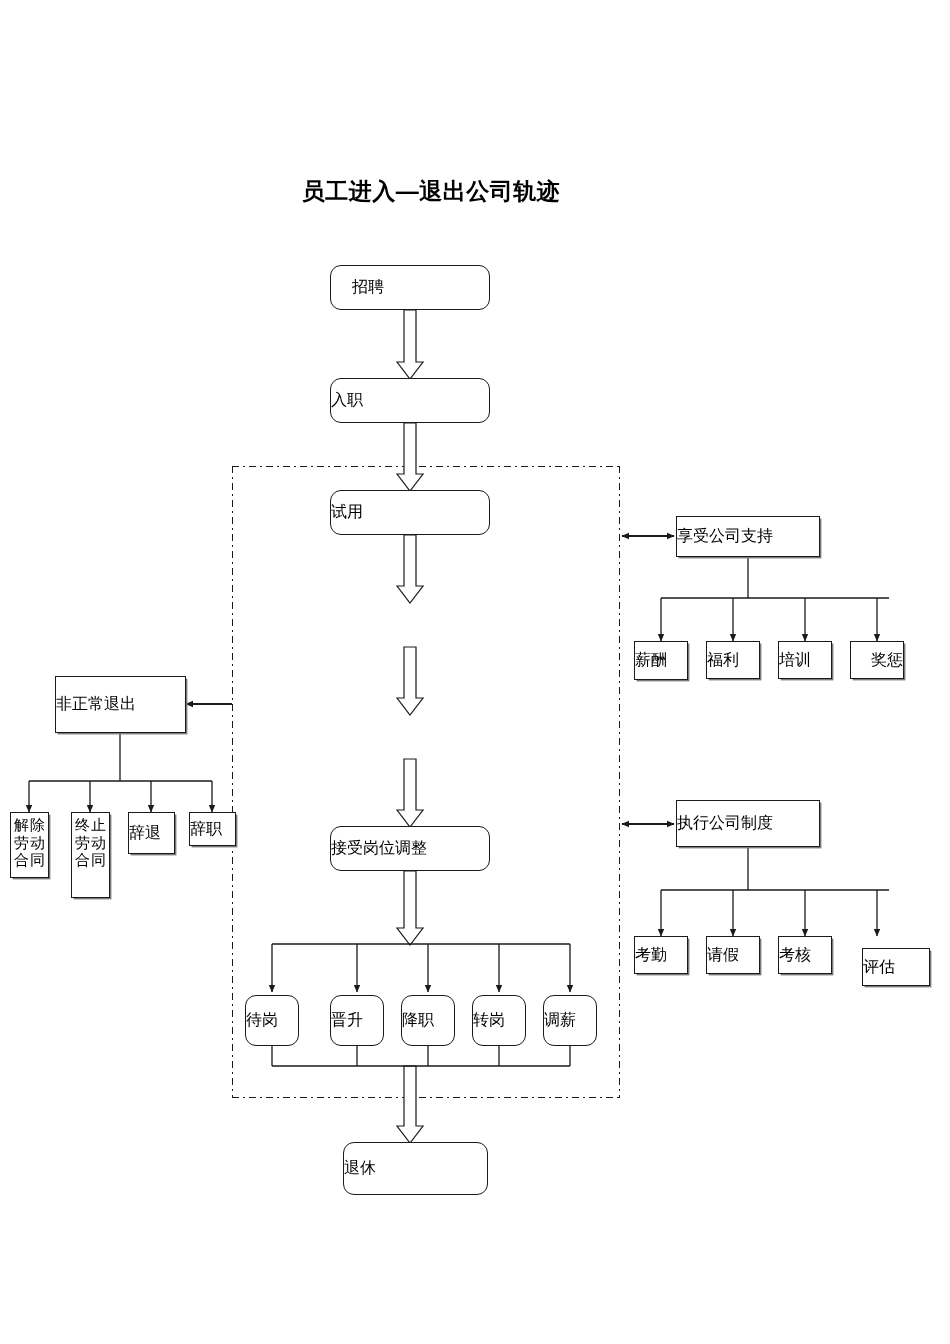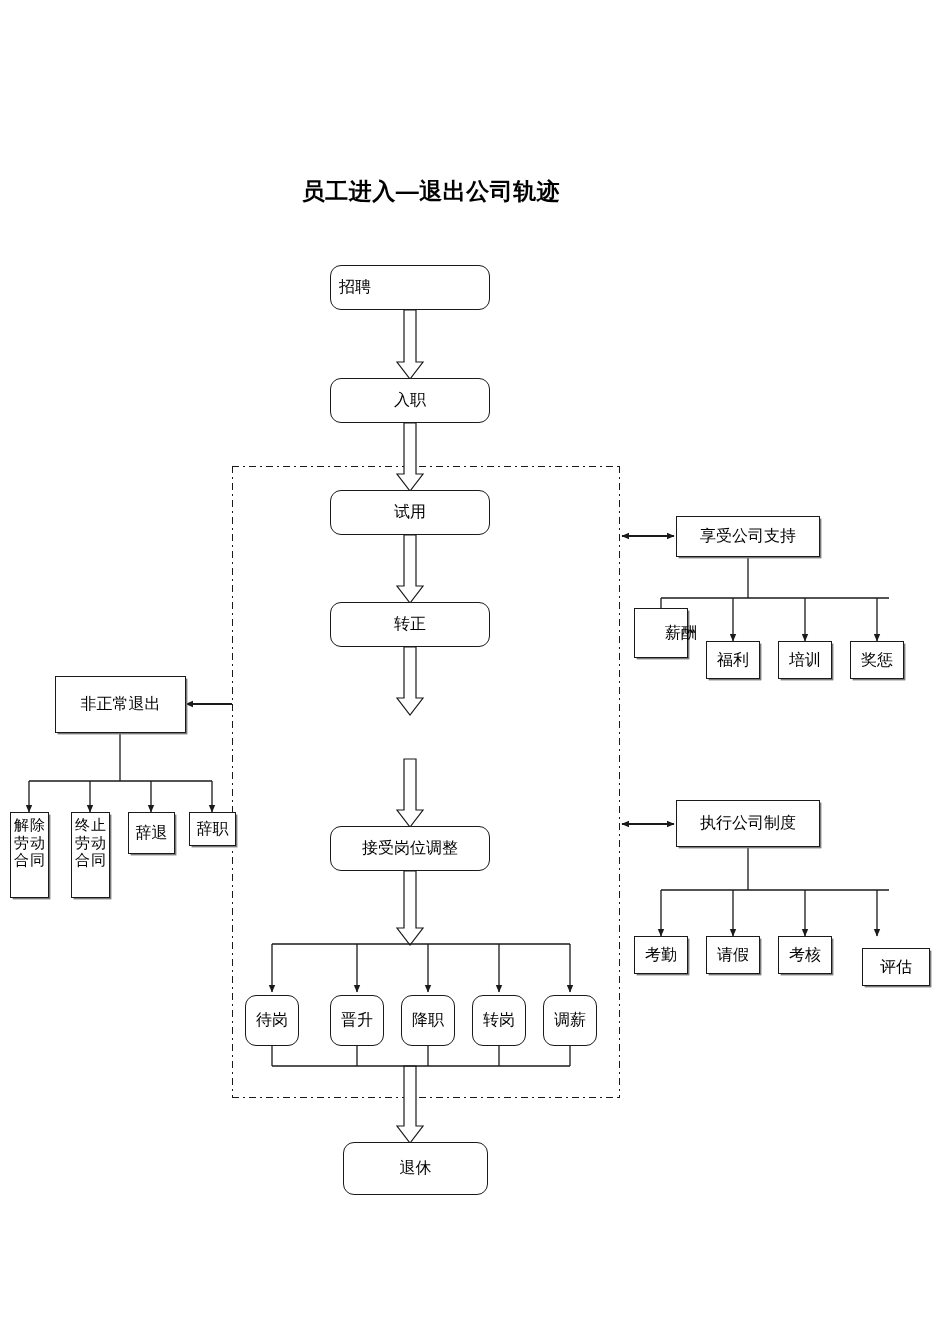--- a/index.html
+++ b/index.html
@@ -33,35 +33,35 @@
   }
 
   
   .node {
     position: absolute;
     box-sizing: border-box;
     background: #ffffff;
     border: 1.2px solid #1a1a1a;
     display: flex;
     align-items: center;
-    justify-content: center;
+    justify-content: flex-start;
     font-size: 16px;
     line-height: 1.15;
     color: #000000;
     white-space: nowrap;
   }
   
   .node.round {
     border-radius: 11px;
     border-width: 1.3px;
   }
   
   .node.left-text {
     justify-content: flex-start;
-    padding-left: 8px;
+    padding-left: 21px;
   }
   
   .node.sq {
     border: 1.4px solid #1a1a1a;
     box-shadow: 2px 2px 0 -0.6px #7a7a7a;
   }
   
   .node.stack {
     align-items: flex-start;
     justify-content: flex-start;
@@ -178,23 +178,20 @@
   </div>
 
   <div class="node round" style="left:330px; top:378px; width:160px; height:45px;">
     <span>入职</span>
   </div>
 
   <div class="node round" style="left:330px; top:490px; width:160px; height:45px;">
     <span>试用</span>
   </div>
 
-  <div class="node round" style="left:330px; top:602px; width:160px; height:45px;">
-    <span>转正</span>
-  </div>
 
 
   <div class="node round" style="left:330px; top:826px; width:160px; height:45px;">
     <span>接受岗位调整</span>
   </div>
 
   <div class="node round" style="left:343px; top:1142px; width:145px; height:53px;">
     <span>退休</span>
   </div>
 
@@ -211,21 +208,21 @@
     <span>转岗</span>
   </div>
   <div class="node round" style="left:543px; top:995px; width:54px; height:51px;">
     <span>调薪</span>
   </div>
 
   <div class="node sq" style="left:55px; top:676px; width:131px; height:57px;">
     <span>非正常退出</span>
   </div>
 
-  <div class="node sq stack" style="left:10px; top:812px; width:39px; height:86px;">
+  <div class="node sq stack" style="left:10px; top:812px; width:39px; height:66px;">
     <div style="width:100%;">
       <span>解除</span>
       <span>劳动</span>
       <span>合同</span>
     </div>
   </div>
 
   <div class="node sq stack" style="left:71px; top:812px; width:39px; height:86px;">
     <div style="width:100%;">
       <span>终止</span>
@@ -239,30 +236,30 @@
   </div>
 
   <div class="node sq" style="left:189px; top:812px; width:47px; height:34px;">
     <span>辞职</span>
   </div>
 
   <div class="node sq" style="left:676px; top:516px; width:144px; height:41px;">
     <span>享受公司支持</span>
   </div>
 
-  <div class="node sq" style="left:634px; top:608px; width:54px; height:50px;padding-left:40px;">
+  <div class="node sq" style="left:634px; top:641px; width:54px; height:39px;">
     <span>薪酬</span>
   </div>
   <div class="node sq" style="left:706px; top:641px; width:54px; height:38px;">
     <span>福利</span>
   </div>
   <div class="node sq" style="left:778px; top:641px; width:54px; height:38px;">
     <span>培训</span>
   </div>
-  <div class="node sq" style="left:850px; top:641px; width:54px; height:38px;">
+  <div class="node sq" style="left:850px; top:641px; width:54px; height:38px;padding-left:20px;">
     <span>奖惩</span>
   </div>
 
   <div class="node sq" style="left:676px; top:800px; width:144px; height:47px;">
     <span>执行公司制度</span>
   </div>
 
   <div class="node sq" style="left:634px; top:936px; width:54px; height:38px;">
     <span>考勤</span>
   </div>

